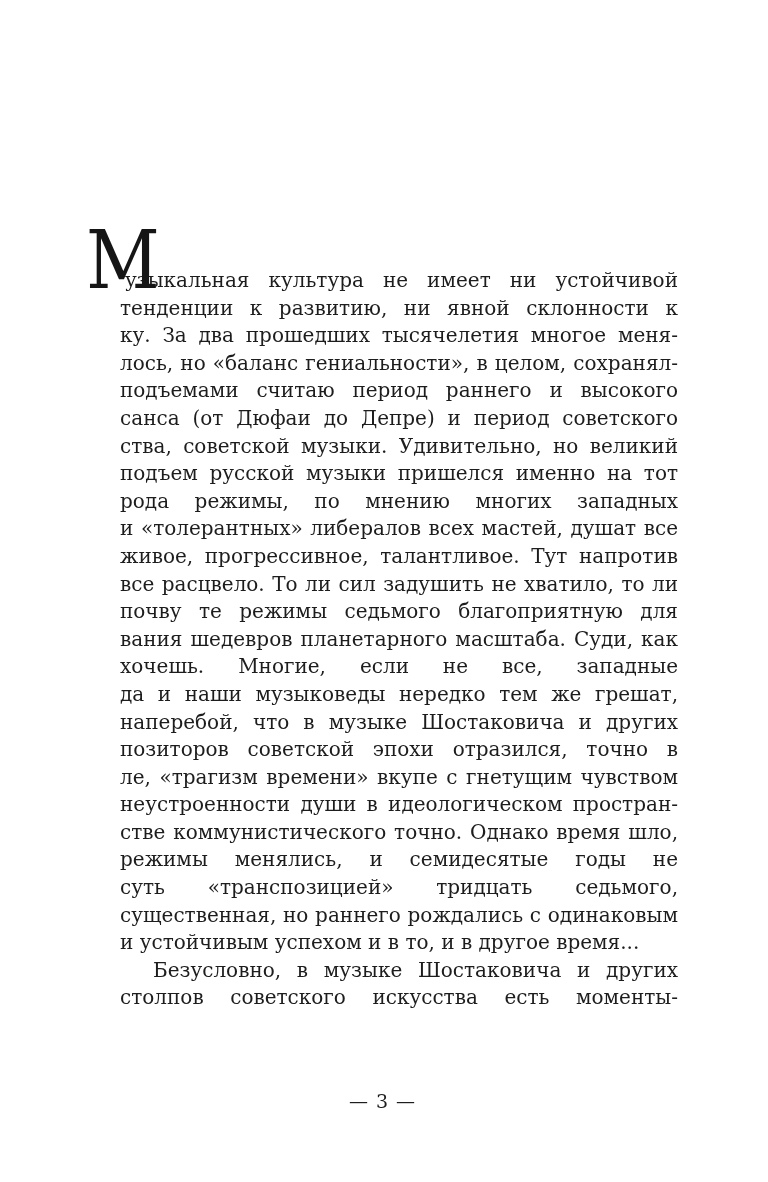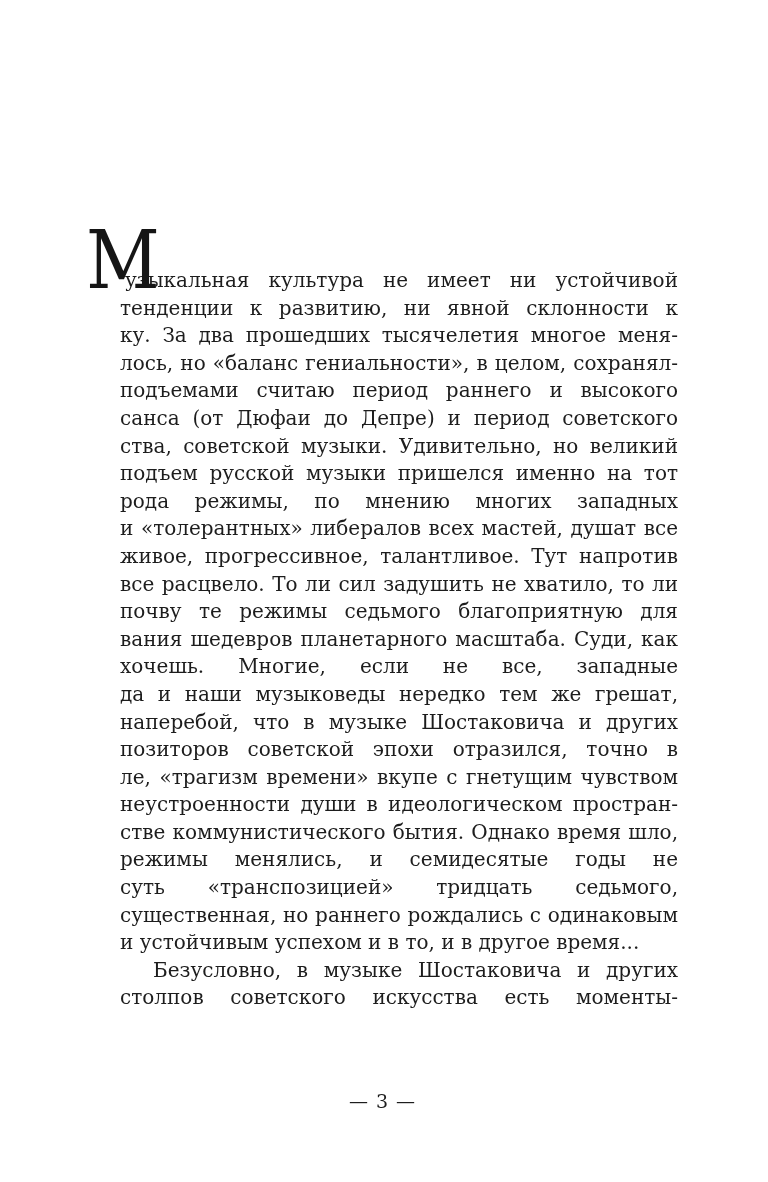--- a/index.html
+++ b/index.html
@@ -83,21 +83,21 @@
         <div class="line">живое, прогрессивное, талантливое. Тут напротив —</div>
         <div class="line">все расцвело. То ли сил задушить не хватило, то ли</div>
         <div class="line">почву те режимы седьмого благоприятную для вызре-</div>
         <div class="line">вания шедевров планетарного масштаба. Суди, как</div>
         <div class="line">хочешь. Многие, если не все, западные музыковеды,</div>
         <div class="line">да и наши музыковеды нередко тем же грешат, кричат</div>
         <div class="line">наперебой, что в музыке Шостаковича и других ком-</div>
         <div class="line">позиторов советской эпохи отразился, точно в зерка-</div>
         <div class="line">ле, «трагизм времени» вкупе с гнетущим чувством</div>
         <div class="line">неустроенности души в идеологическом простран-</div>
-        <div class="line">стве коммунистического бытия. Однако время шло,</div>
+        <div class="line">стве коммунистического точно. Однако время шло,</div>
         <div class="line">режимы менялись, и семидесятые годы не являются</div>
         <div class="line">суть «транспозицией» тридцать седьмого, дистанция</div>
         <div class="line">существенная, но раннего рождались с одинаковым</div>
         <div class="line no-just">и устойчивым успехом и в то, и в другое время...</div>
       </div>
       <div>
         <div class="line indent">Безусловно, в музыке Шостаковича и других</div>
         <div class="line">столпов советского искусства есть моменты-элемен-</div>
       </div>
     </div>

